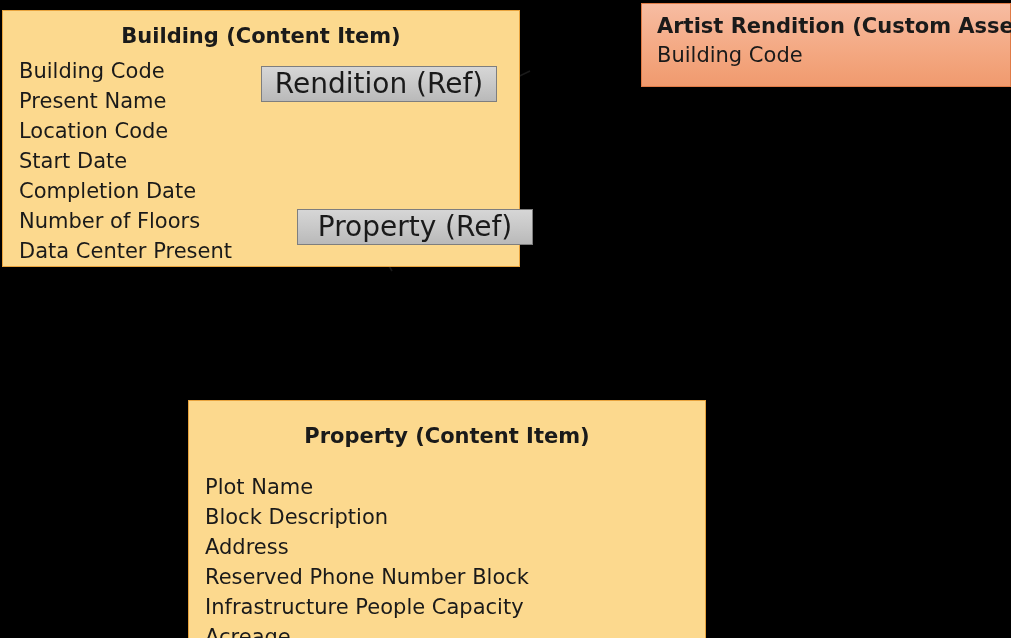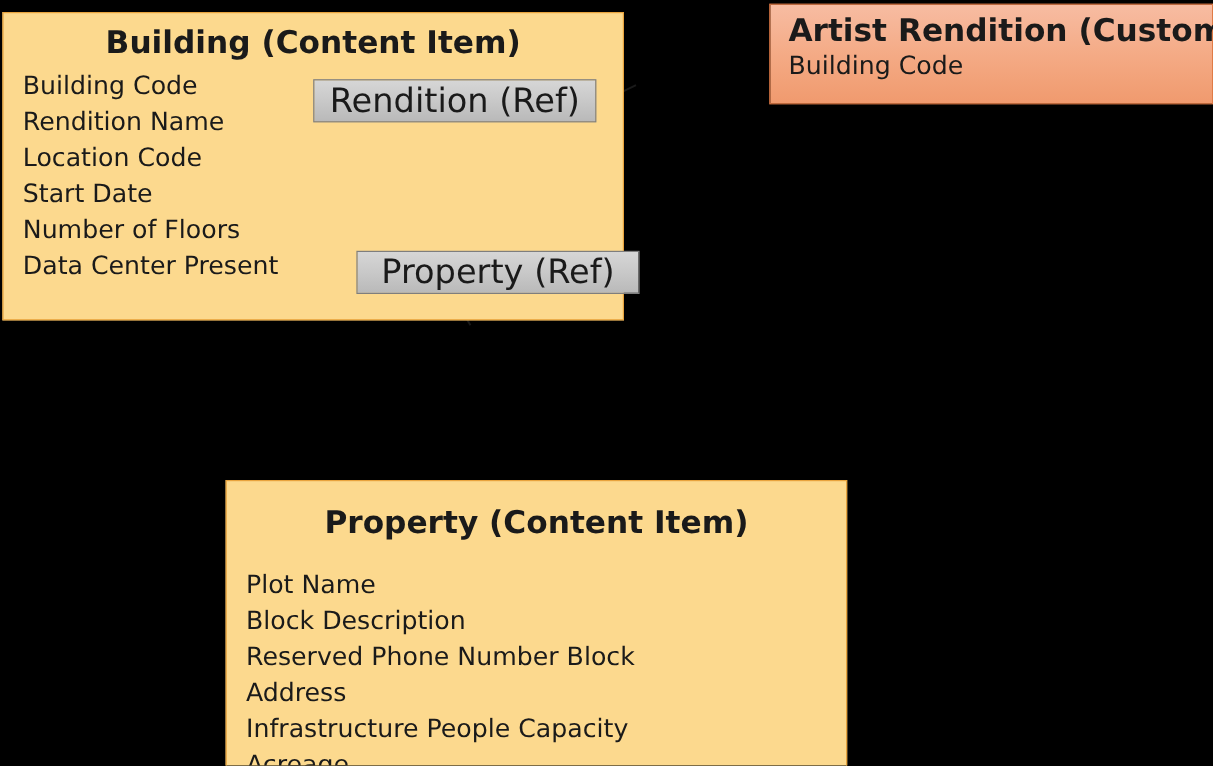--- a/index.html
+++ b/index.html
@@ -24,21 +24,21 @@
   .entity-box {
     position: absolute;
     box-sizing: border-box;
     border: 1px solid #E8A33D;
     background: #FCD98E;
   }
   .entity-title {
     text-align: center;
     font-weight: bold;
     color: #1a1a1a;
-    font-size: 26px;
+    font-size: 21px;
     line-height: 28px;
     white-space: nowrap;
   }
   .attr-list {
     list-style: none;
     margin: 0;
     padding: 0;
   }
   .attr-item {
     color: #1a1a1a;
@@ -138,42 +138,43 @@
 
   <svg id="connectors" viewBox="0 0 1011 638" width="1011" height="638">
     <line x1="497" y1="87" x2="530" y2="71" stroke="#1a1a1a" stroke-width="1.6"></line>
     <line x1="377" y1="245" x2="392" y2="271" stroke="#1a1a1a" stroke-width="1.6"></line>
   </svg>
 
   <div id="building-box" class="entity-box">
     <div class="entity-title">Building (Content Item)</div>
     <ul class="attr-list">
       <li class="attr-item">Building Code</li>
-      <li class="attr-item">Rendition Name</li>
+      <li class="attr-item">Present Name</li>
       <li class="attr-item">Location Code</li>
       <li class="attr-item">Start Date</li>
+      <li class="attr-item">Completion Date</li>
       <li class="attr-item">Number of Floors</li>
       <li class="attr-item">Data Center Present</li>
     </ul>
   </div>
 
   <div id="artist-rendition-box" class="entity-box">
     <div class="entity-title">Artist Rendition (Custom Asset)</div>
     <ul class="attr-list">
       <li class="attr-item">Building Code</li>
     </ul>
   </div>
 
   <div id="property-box" class="entity-box">
     <div class="entity-title">Property (Content Item)</div>
     <ul class="attr-list">
       <li class="attr-item">Plot Name</li>
       <li class="attr-item">Block Description</li>
+      <li class="attr-item">Address</li>
       <li class="attr-item">Reserved Phone Number Block</li>
-      <li class="attr-item">Address</li>
       <li class="attr-item">Infrastructure People Capacity</li>
       <li class="attr-item">Acreage</li>
     </ul>
   </div>
 
   <div id="rendition-ref-chip" class="ref-chip">Rendition (Ref)</div>
   <div id="property-ref-chip" class="ref-chip">Property (Ref)</div>
 
 </div>
 

